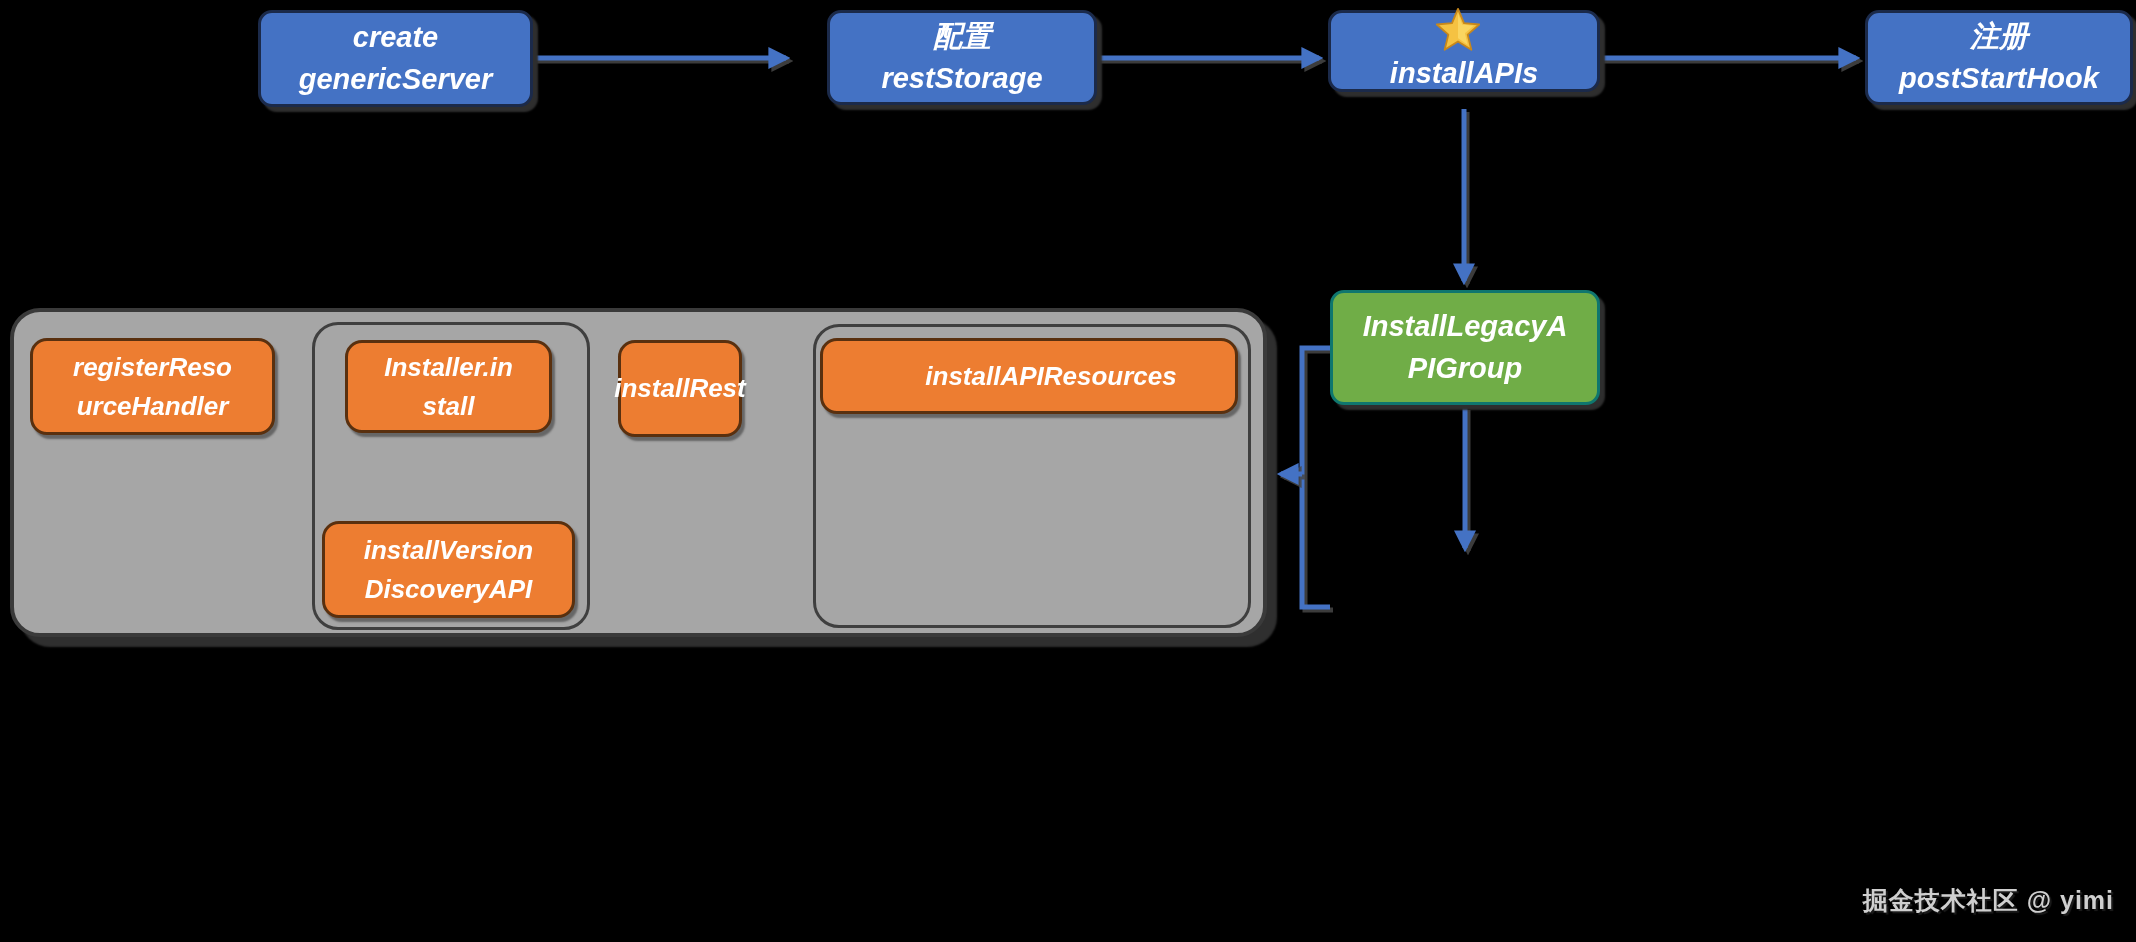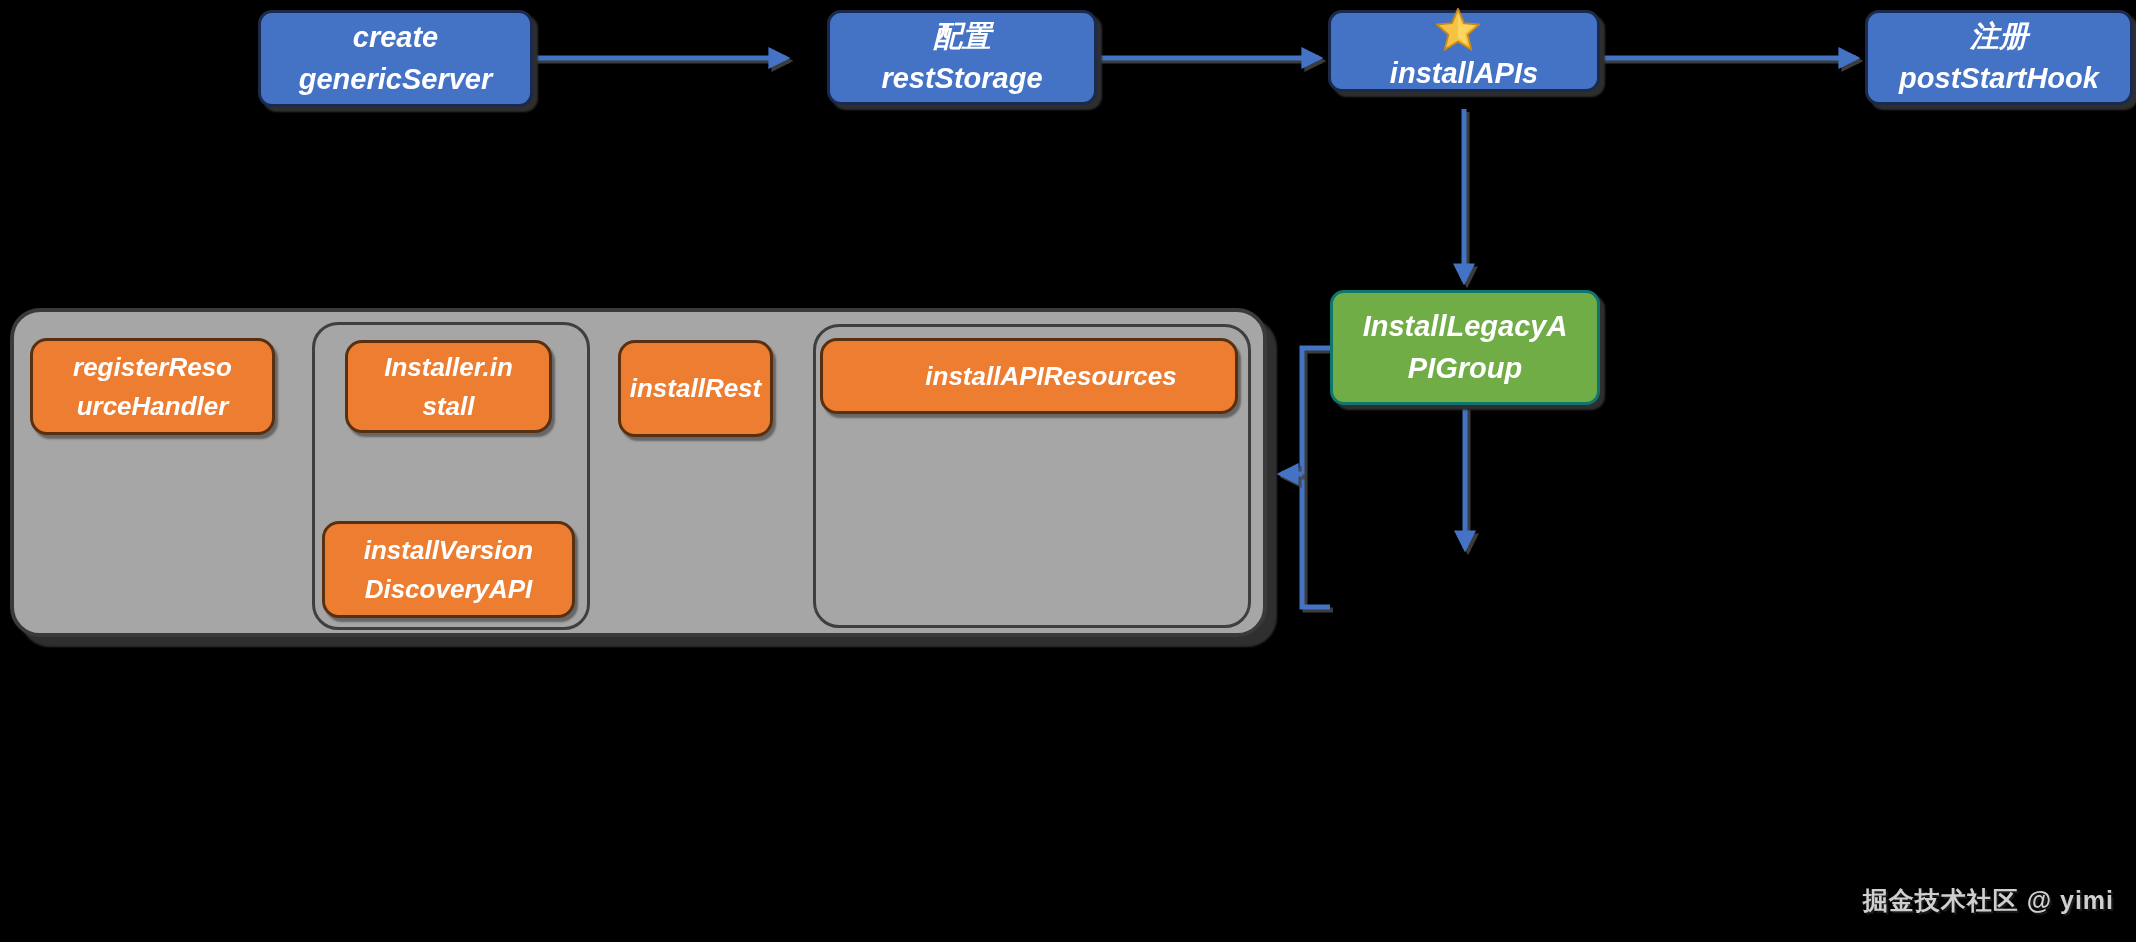--- a/index.html
+++ b/index.html
@@ -164,21 +164,21 @@
   <div class="node orange" style="left:345px; top:340px; width:207px; height:93px;">
     <span class="label">Installer.in
 stall</span>
   </div>
 
   <div class="node orange" style="left:322px; top:521px; width:253px; height:97px;">
     <span class="label">installVersion
 DiscoveryAPI</span>
   </div>
 
-  <div class="node orange" style="left:618px; top:340px; width:155px; height:97px;">
+  <div class="node orange" style="left:618px; top:340px; width:124px; height:97px;">
     <span class="label">installRest</span>
   </div>
 
   <div class="node orange" style="left:820px; top:338px; width:418px; height:76px;padding-left:44px;">
     <span class="label">installAPIResources</span>
   </div>
 
 
   <div id="watermark">掘金技术社区 @ yimi</div>
 

